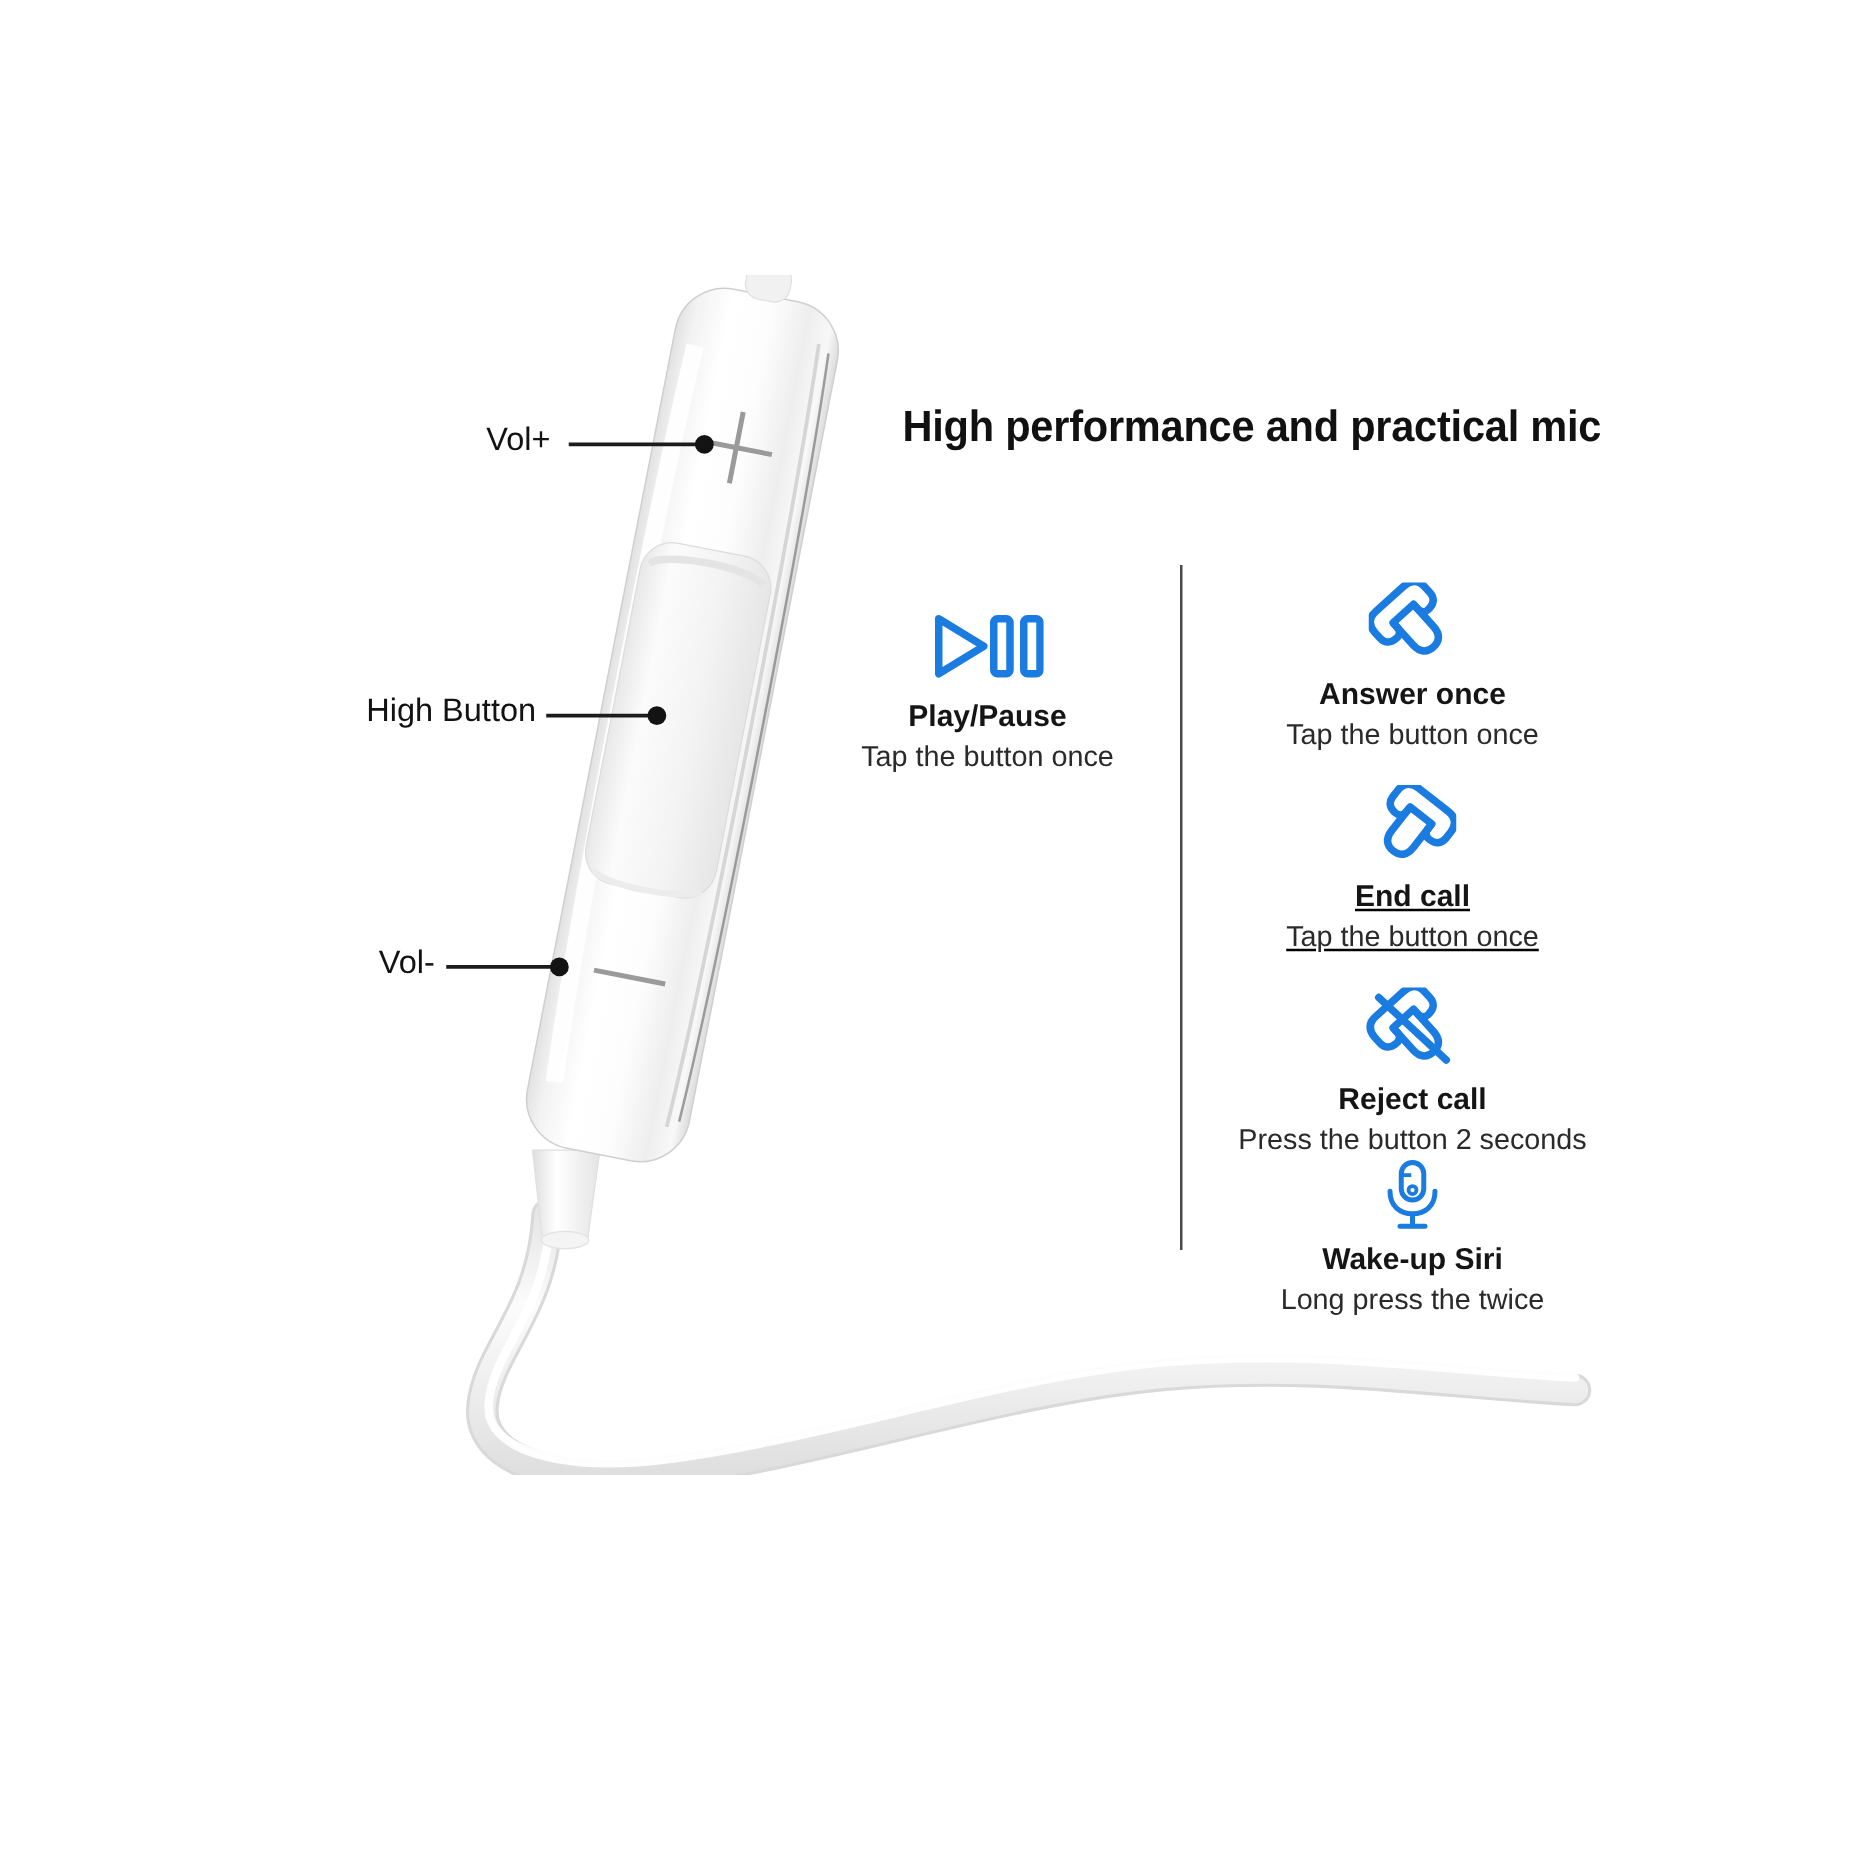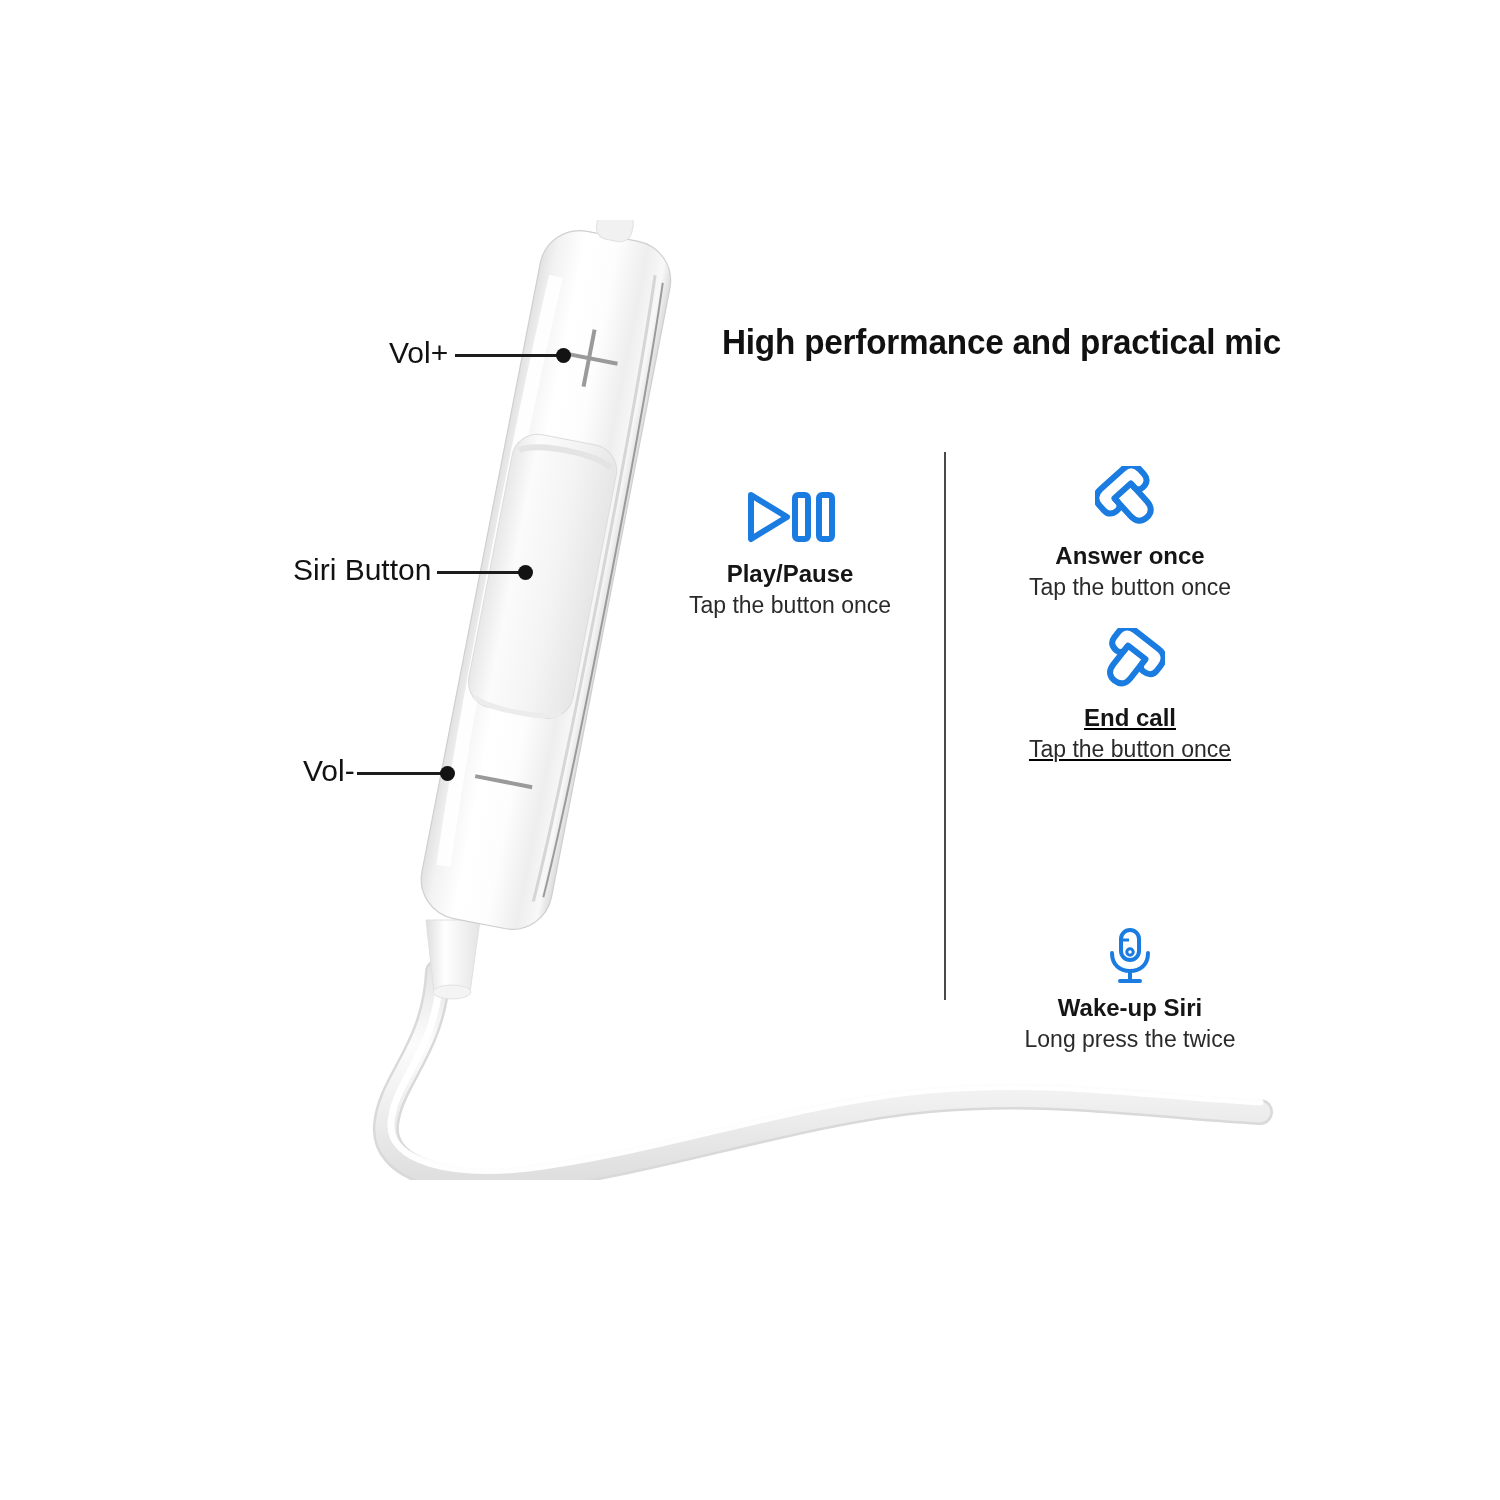--- a/index.html
+++ b/index.html
@@ -44,21 +44,21 @@
     left: 330px;
     top: 220px;
     width: 980px;
     height: 960px;
   }
   #product svg { display: block; }
 
   
   .callout-label {
     position: absolute;
-    font-size: 30px;
+    font-size: 26px;
     color: #121212;
     white-space: nowrap;
   }
   #label-volplus { left: 389px; top: 336px; }
   #label-mainbutton { left: 293px; top: 553px; }
   #label-volminus { left: 303px; top: 754px; }
 
   .leader {
     position: absolute;
     height: 3px;
@@ -208,21 +208,21 @@
 
         <rect x="196" y="-16" width="36" height="30" rx="12" ry="12" fill="#f1f1f1" stroke="#e0e0e0" stroke-width="1"></rect>
       </g>
     </svg>
   </div>
 
   <div class="callout-label" id="label-volplus">Vol+</div>
   <div class="leader" id="leader-volplus"></div>
   <div class="leader-dot" id="dot-volplus"></div>
 
-  <div class="callout-label" id="label-mainbutton">Siri Button</div>
+  <div class="callout-label" id="label-mainbutton">High Button</div>
   <div class="leader" id="leader-mainbutton"></div>
   <div class="leader-dot" id="dot-mainbutton"></div>
 
   <div class="callout-label" id="label-volminus">Vol-</div>
   <div class="leader" id="leader-volminus"></div>
   <div class="leader-dot" id="dot-volminus"></div>
 
   <div id="divider"></div>
 
   <div class="feature" id="feat-play">
@@ -274,20 +274,41 @@
                    L 62 18 C 62 10, 58 6, 50 6 Z" fill="none" stroke="#1a7ce0" stroke-width="6" stroke-linejoin="round"></path>
           <path d="M 24 22 L 24 46 C 24 54, 28 58, 35 58
                    C 42 58, 46 54, 46 46 L 46 22" fill="none" stroke="#1a7ce0" stroke-width="6" stroke-linejoin="round"></path>
         </g>
       </svg>
     </div>
     <div class="f-title">End call</div>
     <div class="f-sub">Tap the button once</div>
   </div>
 
+  <div class="feature" id="feat-reject">
+    <div class="icon-wrap">
+      <svg width="74" height="66" viewBox="0 0 74 66" xmlns="http://www.w3.org/2000/svg">
+        <g transform="rotate(-42 37 33)">
+          <path d="M 22 6
+                   C 14 6, 10 10, 10 18
+                   L 10 24 C 10 30, 14 33, 20 33
+                   C 24 33, 26 31, 26 27
+                   L 26 22 L 48 22 L 48 27
+                   C 48 31, 50 33, 54 33
+                   C 60 33, 64 30, 64 24
+                   L 64 18 C 64 10, 60 6, 52 6 Z" fill="none" stroke="#1a7ce0" stroke-width="6" stroke-linejoin="round"></path>
+          <path d="M 26 22 L 26 46 C 26 54, 30 58, 37 58
+                   C 44 58, 48 54, 48 46 L 48 22" fill="none" stroke="#1a7ce0" stroke-width="6" stroke-linejoin="round"></path>
+        </g>
+        <line x1="10" y1="8" x2="64" y2="58" stroke="#1a7ce0" stroke-width="6" stroke-linecap="round"></line>
+      </svg>
+    </div>
+    <div class="f-title">Reject call</div>
+    <div class="f-sub">Press the button 2 seconds</div>
+  </div>
 
   <div class="feature" id="feat-siri">
     <div class="icon-wrap">
       <svg width="58" height="60" viewBox="0 0 58 60" xmlns="http://www.w3.org/2000/svg">
         <rect x="20" y="4" width="18" height="30" rx="9" fill="none" stroke="#1a7ce0" stroke-width="4"></rect>
         <line x1="20" y1="14" x2="28" y2="14" stroke="#1a7ce0" stroke-width="3"></line>
         <circle cx="29" cy="26" r="3.2" fill="none" stroke="#1a7ce0" stroke-width="3"></circle>
         <path d="M 11 27 C 11 39, 19 45, 29 45 C 39 45, 47 39, 47 27" fill="none" stroke="#1a7ce0" stroke-width="4" stroke-linecap="round"></path>
         <line x1="29" y1="45" x2="29" y2="54" stroke="#1a7ce0" stroke-width="4"></line>
         <line x1="19" y1="55" x2="39" y2="55" stroke="#1a7ce0" stroke-width="4" stroke-linecap="round"></line>

